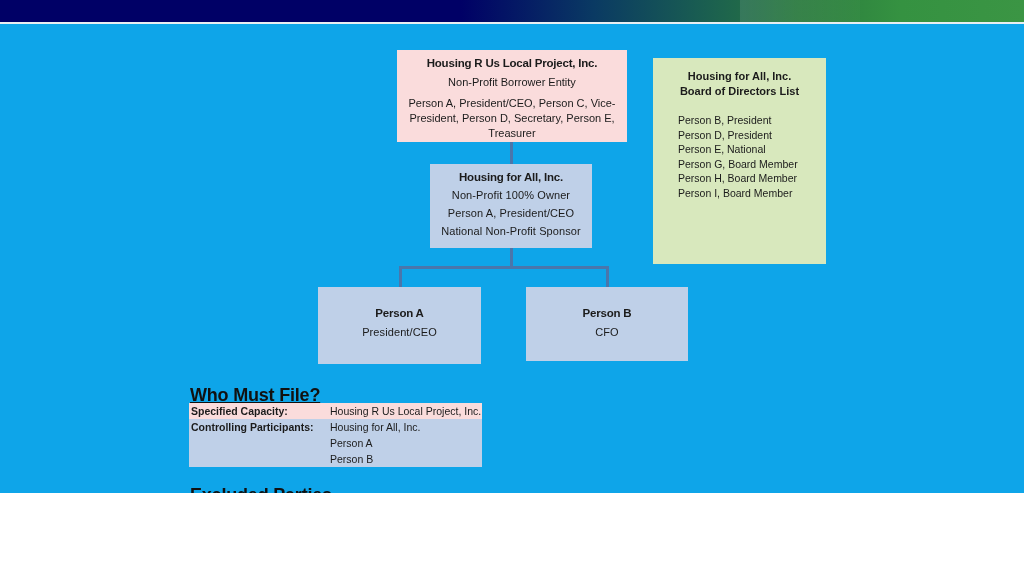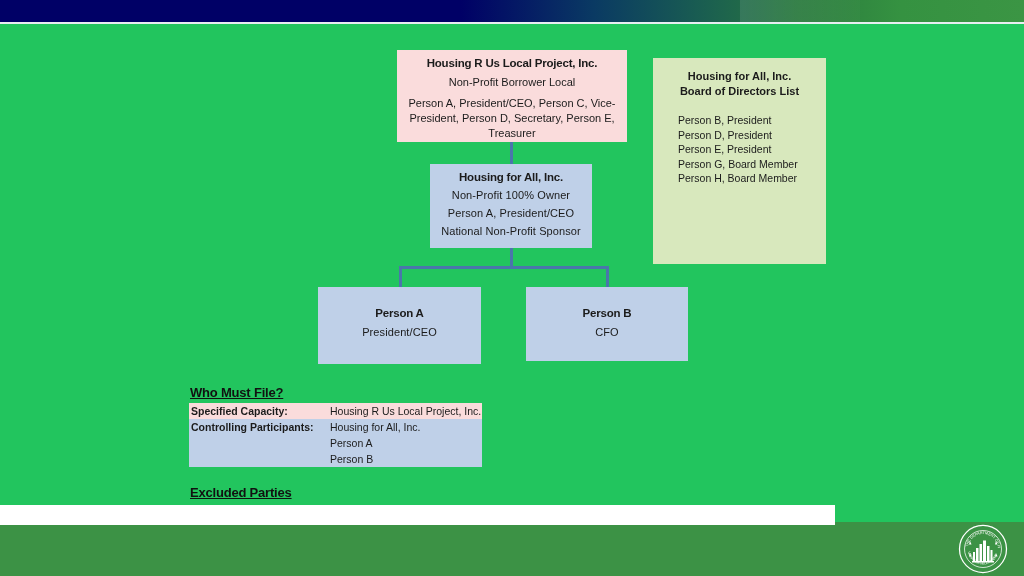--- a/index.html
+++ b/index.html
@@ -7,22 +7,22 @@
     margin: 0;
     padding: 0;
     background: #ffffff;
   }
   body {
     font-family: "Liberation Sans", sans-serif;
   }
   #slide {
     position: relative;
     width: 1024px;
-    height: 576px;
-    background: #22c55e;
+    height: 493px;
+    background: #0ea5e9;
     overflow: hidden;
   }
 
   
   .top-banner {
     position: absolute;
     left: 0;
     top: 0;
     width: 1024px;
     height: 22px;
@@ -166,21 +166,21 @@
 
   
   .conn {
     position: absolute;
     background: #4a76ab;
   }
 
   
   .section-head {
     position: absolute;
-    font-size: 13px;
+    font-size: 18px;
     font-weight: bold;
     color: #111111;
     text-decoration: underline;
     letter-spacing: -0.2px;
   }
   #head-file { left: 190px; top: 385px; }
   #head-excl { left: 190px; top: 485px; }
 
   
   #table-file {
@@ -239,21 +239,21 @@
 <body>
 
 <div id="slide">
 
   <div class="top-banner"></div>
   <div class="top-banner-sheen"></div>
   <div class="banner-divider"></div>
 
   <div class="box" id="box-borrower">
     <div class="b-title">Housing R Us Local Project, Inc.</div>
-    <div class="b-sub">Non-Profit  Borrower  Local</div>
+    <div class="b-sub">Non-Profit  Borrower  Entity</div>
     <div class="b-people">Person A,  President/CEO,  Person C,  Vice-President,  Person D,  Secretary,  Person E,  Treasurer</div>
   </div>
 
   <div class="conn" style="left:510px; top:142px; width:3px; height:22px;"></div>
 
   <div class="box" id="box-owner">
     <div class="b-title">Housing for All, Inc.</div>
     <div class="b-line">Non-Profit  100% Owner</div>
     <div class="b-line">Person A,  President/CEO</div>
     <div class="b-line">National Non-Profit  Sponsor</div>
@@ -265,23 +265,24 @@
   <div class="conn" style="left:606px; top:266px; width:3px; height:21px;"></div>
 
   <div class="box" id="box-board">
     <div class="bd-title">
       <div>Housing for All, Inc.</div>
       <div>Board of Directors List</div>
     </div>
     <div class="bd-list">
       <div class="bd-item">Person B, President</div>
       <div class="bd-item">Person D, President</div>
-      <div class="bd-item">Person E, President</div>
+      <div class="bd-item">Person E, National</div>
       <div class="bd-item">Person G, Board Member</div>
       <div class="bd-item">Person H, Board Member</div>
+      <div class="bd-item">Person I, Board Member</div>
     </div>
   </div>
 
   <div class="box" id="box-person-a">
     <div class="b-title">Person A</div>
     <div class="b-line">President/CEO</div>
   </div>
 
   <div class="box" id="box-person-b">
     <div class="b-title">Person B</div>

